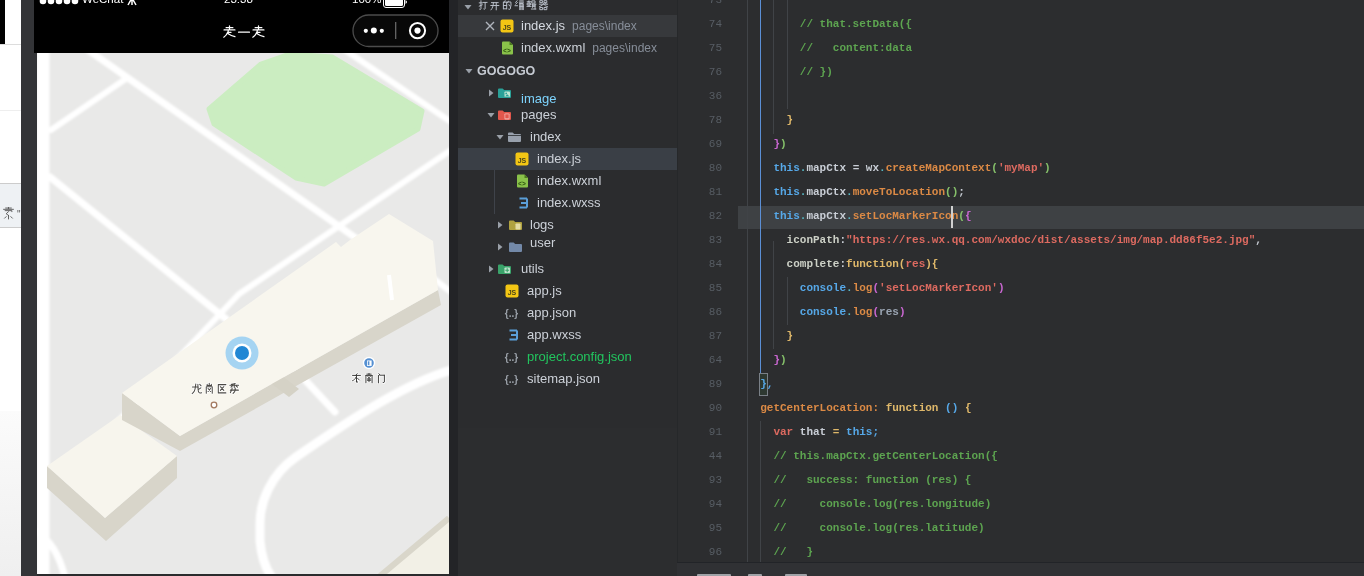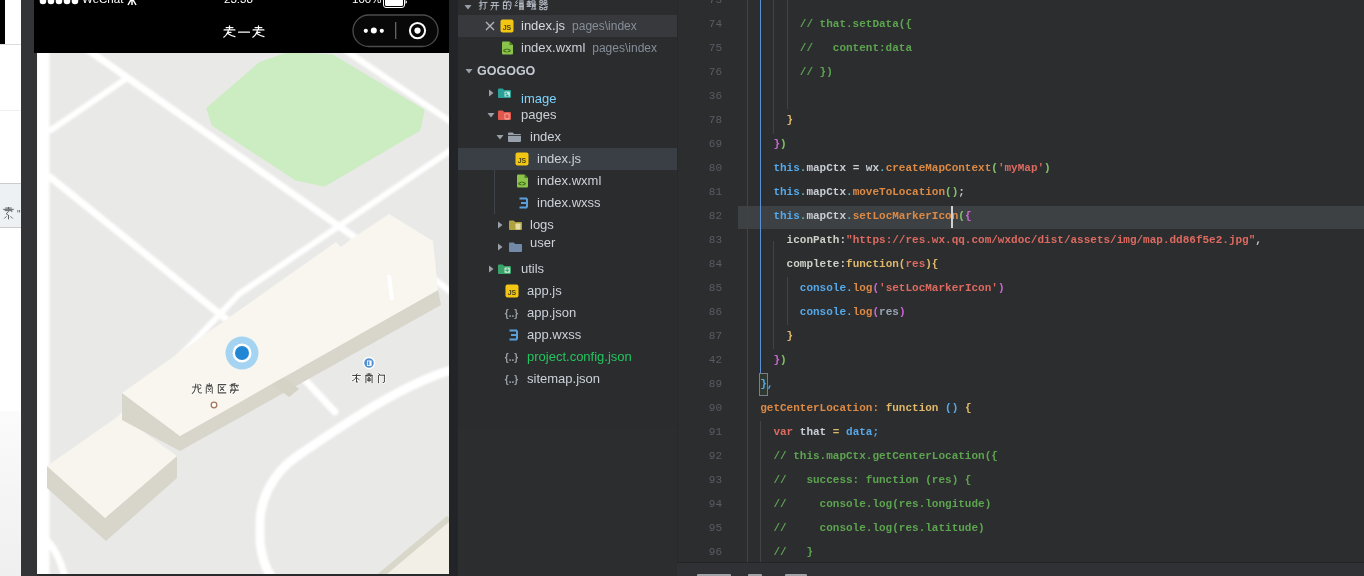--- a/index.html
+++ b/index.html
@@ -416,29 +416,29 @@
 <div class="gut" style="left:5px;top:234px">83</div>
 <div class="cl" style="left:70px;top:234px">      <span class="ky">iconPath</span><span class="pl">:</span><span class="rd">"<span style="">https://res.wx.qq.com/wxdoc/dist/assets/img/map.dd86f5e2.jpg</span>"</span><span class="pl">,</span></div>
 <div class="gut" style="left:5px;top:258px">84</div>
 <div class="cl" style="left:70px;top:258px">      <span class="ky">complete</span><span class="pl">:</span><span class="gd">function(</span><span class="rd">res</span><span class="gd">){</span></div>
 <div class="gut" style="left:5px;top:282px">85</div>
 <div class="cl" style="left:70px;top:282px">        <span class="bl">console</span><span class="tl">.</span><span class="or">log</span><span class="pk">(</span><span class="rd">'setLocMarkerIcon'</span><span class="pk">)</span></div>
 <div class="gut" style="left:5px;top:306px">86</div>
 <div class="cl" style="left:70px;top:306px">        <span class="bl">console</span><span class="tl">.</span><span class="or">log</span><span class="pk">(</span><span class="gy">res</span><span class="pk">)</span></div>
 <div class="gut" style="left:5px;top:330px">87</div>
 <div class="cl" style="left:70px;top:330px">      <span class="gd">}</span></div>
-<div class="gut" style="left:5px;top:354px">42</div>
+<div class="gut" style="left:5px;top:354px">64</div>
 <div class="cl" style="left:70px;top:354px">    <span class="pk">}</span><span class="gr">)</span></div>
 <div class="gut" style="left:5px;top:378px">89</div>
 <div class="cl" style="left:70px;top:378px">  <span class="bl">},</span></div>
 <div class="gut" style="left:5px;top:402px">90</div>
 <div class="cl" style="left:70px;top:402px">  <span class="or">getCenterLocation:</span> <span class="gd">function</span> <span class="bl">()</span> <span class="gd">{</span></div>
 <div class="gut" style="left:5px;top:426px">91</div>
-<div class="cl" style="left:70px;top:426px">    <span class="rd">var</span><span class="pl"> that </span><span class="gd">=</span> <span class="bl">data;</span></div>
-<div class="gut" style="left:5px;top:450px">92</div>
+<div class="cl" style="left:70px;top:426px">    <span class="rd">var</span><span class="pl"> that </span><span class="gd">=</span> <span class="bl">this;</span></div>
+<div class="gut" style="left:5px;top:450px">44</div>
 <div class="cl" style="left:70px;top:450px">    <span class="cm">// this.mapCtx.getCenterLocation({</span></div>
 <div class="gut" style="left:5px;top:474px">93</div>
 <div class="cl" style="left:70px;top:474px">    <span class="cm">//   success: function (res) {</span></div>
 <div class="gut" style="left:5px;top:498px">94</div>
 <div class="cl" style="left:70px;top:498px">    <span class="cm">//     console.log(res.longitude)</span></div>
 <div class="gut" style="left:5px;top:522px">95</div>
 <div class="cl" style="left:70px;top:522px">    <span class="cm">//     console.log(res.latitude)</span></div>
 <div class="gut" style="left:5px;top:546px">96</div>
 <div class="cl" style="left:70px;top:546px">    <span class="cm">//   }</span></div>
 <div class="abs" style="left:274px;top:206px;width:1.5px;height:22px;background:#d0d0d0"></div>

